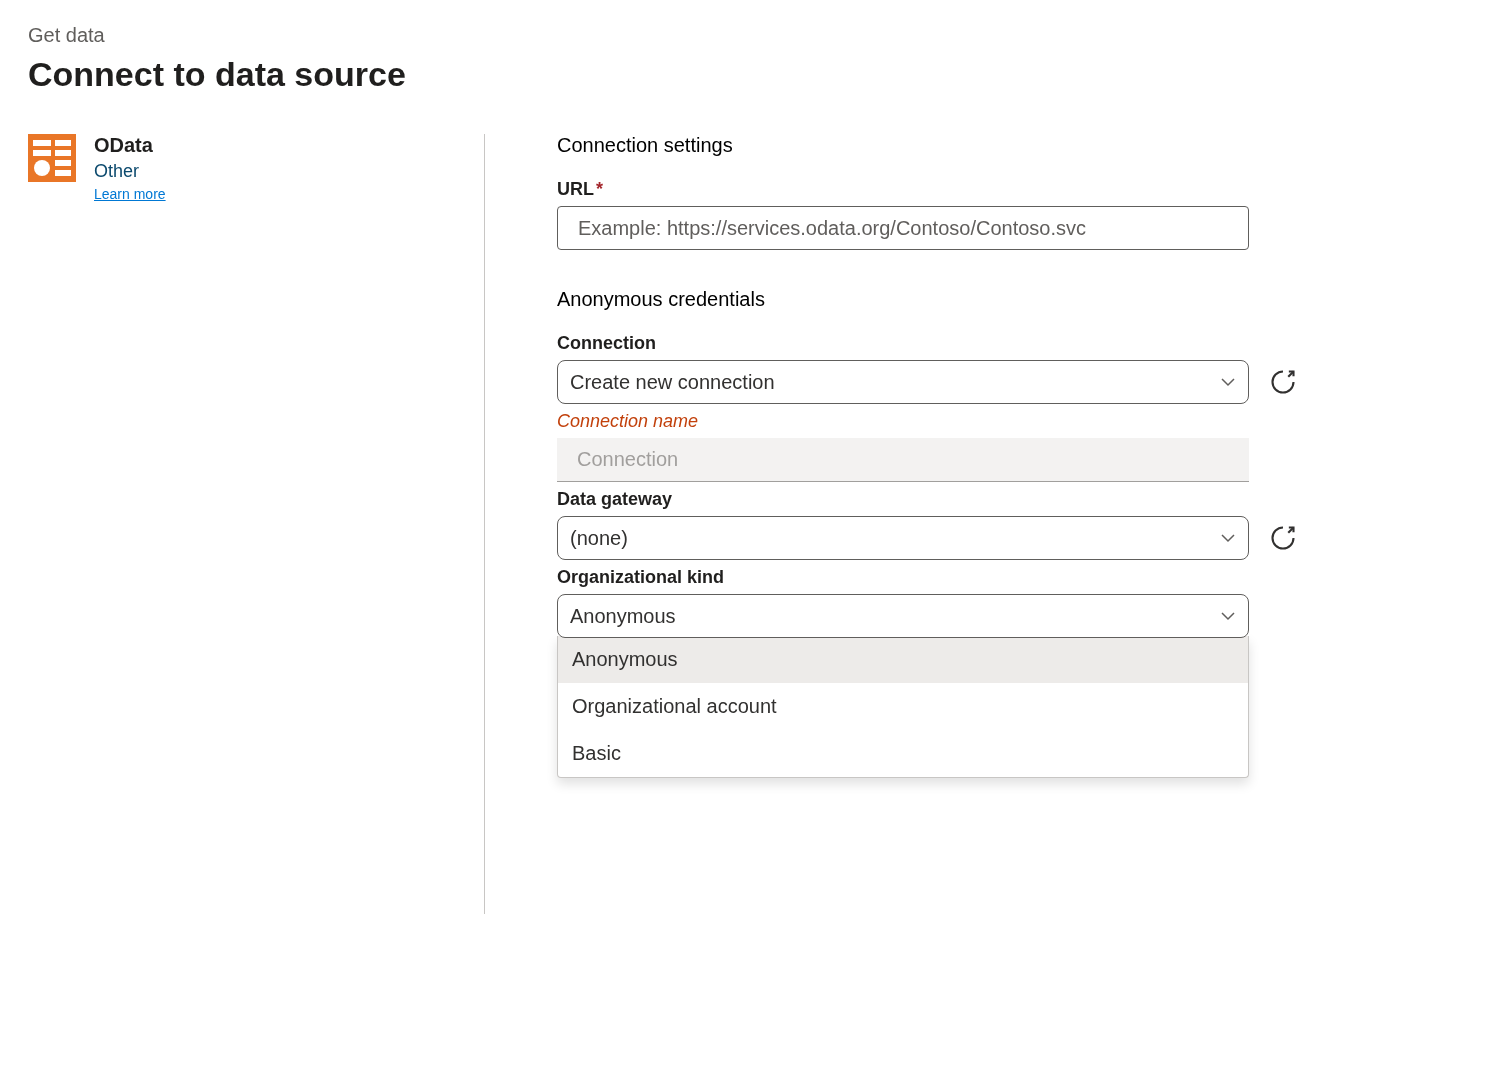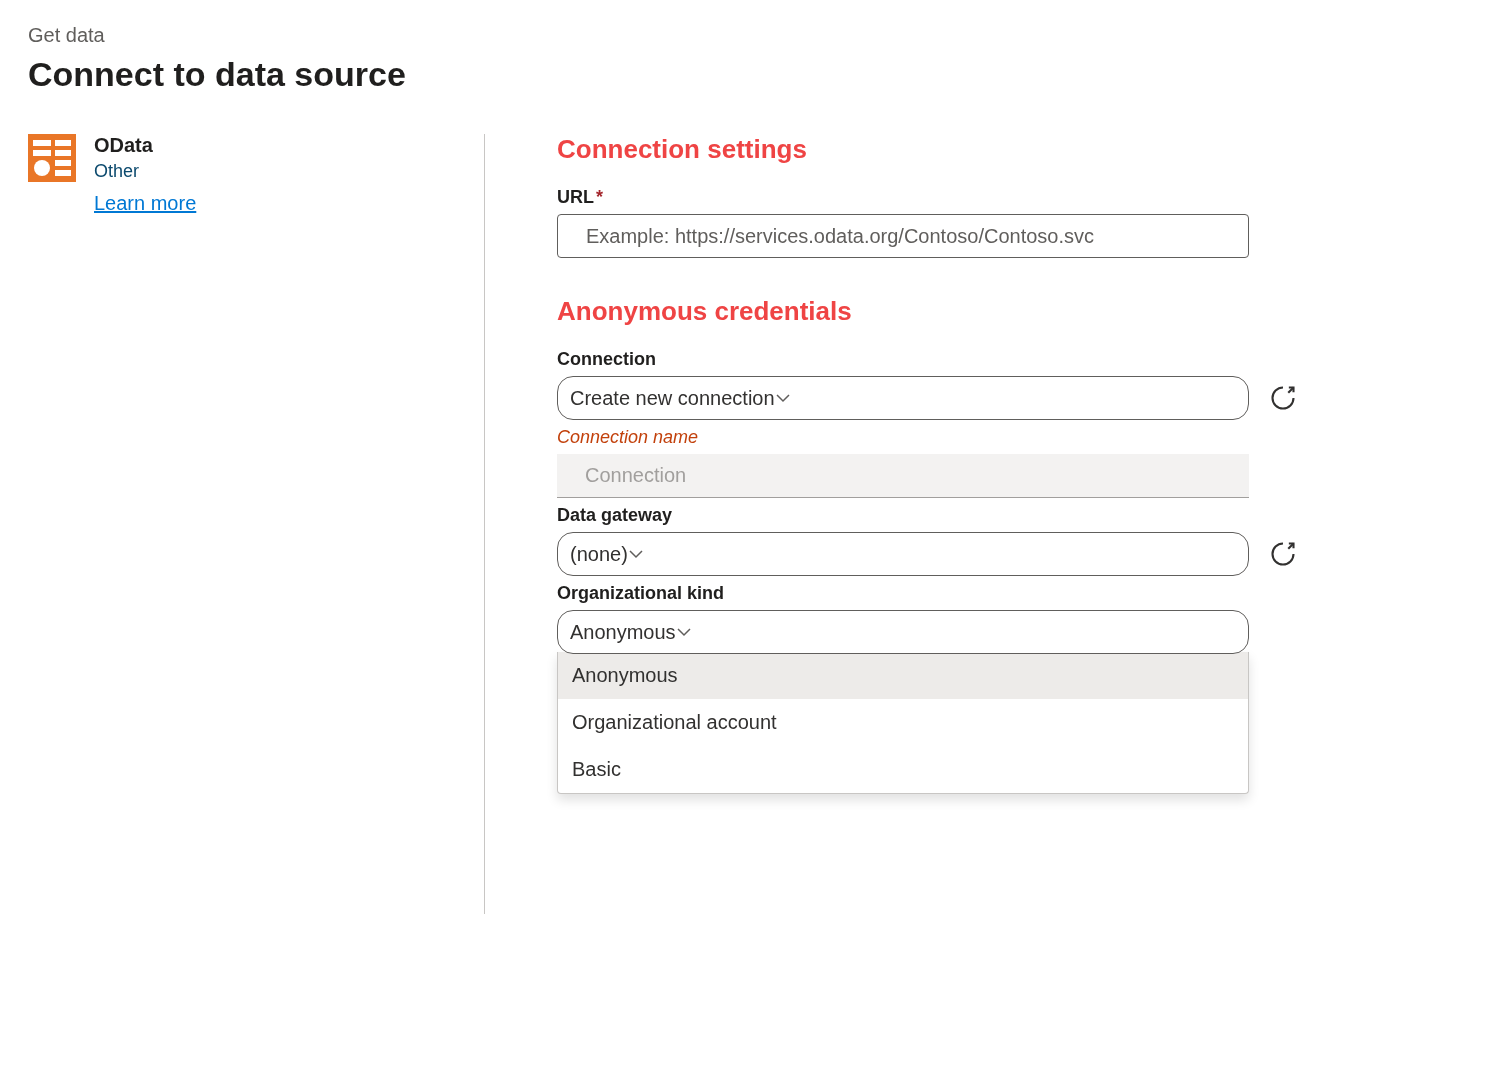--- a/index.html
+++ b/index.html
@@ -49,41 +49,40 @@
     .connector-name {
       font-size: 20px;
       font-weight: 600;
       color: #201f1e;
     }
     .connector-category {
       font-size: 18px;
       color: #0c4a6e;
     }
     .learn-more {
-      font-size: 20px;
+      font-size: 14px;
       color: #0078d4;
       text-decoration: underline;
-      margin-top: 6px;
       cursor: pointer;
     }
     .divider {
       width: 1px;
       background: #c8c6c4;
       align-self: stretch;
       min-height: 780px;
     }
     .right-panel {
       flex: 1;
       padding-left: 56px;
       max-width: 1000px;
     }
     .section-heading {
-      font-size: 26px;
-      font-weight: 700;
-      color: #ef4444;
+      font-size: 20px;
+      font-weight: 400;
+      color: #000000;
       margin-bottom: 22px;
     }
     .section-heading.second {
       margin-top: 38px;
     }
     .field {
       margin-bottom: 7px;
     }
     .field-label {
       font-size: 18px;
@@ -99,21 +98,21 @@
     }
     .required-star {
       color: #a4262c;
       margin-left: 2px;
     }
     .text-input {
       width: 692px;
       height: 44px;
       border: 1px solid #605e5c;
       border-radius: 4px;
-      padding: 0 28px;
+      padding: 0 20px;
       font-size: 20px;
       color: #323130;
       font-family: inherit;
     }
     .text-input::placeholder {
       color: #605e5c;
     }
     .text-input.disabled {
       background: #f3f2f1;
       border: none;
@@ -127,27 +126,27 @@
     }
     .select-row {
       display: flex;
       align-items: center;
       gap: 20px;
     }
     .select-box {
       width: 692px;
       height: 44px;
       border: 1px solid #605e5c;
-      border-radius: 16px;
+      border-radius: 8px;
       padding: 0 12px;
       font-size: 20px;
       color: #323130;
       display: flex;
       align-items: center;
-      justify-content: flex-start;
+      justify-content: space-between;
       cursor: pointer;
       background: #ffffff;
       position: relative;
     }
     .chevron {
       width: 16px;
       height: 16px;
       flex-shrink: 0;
     }
     .refresh-icon {

